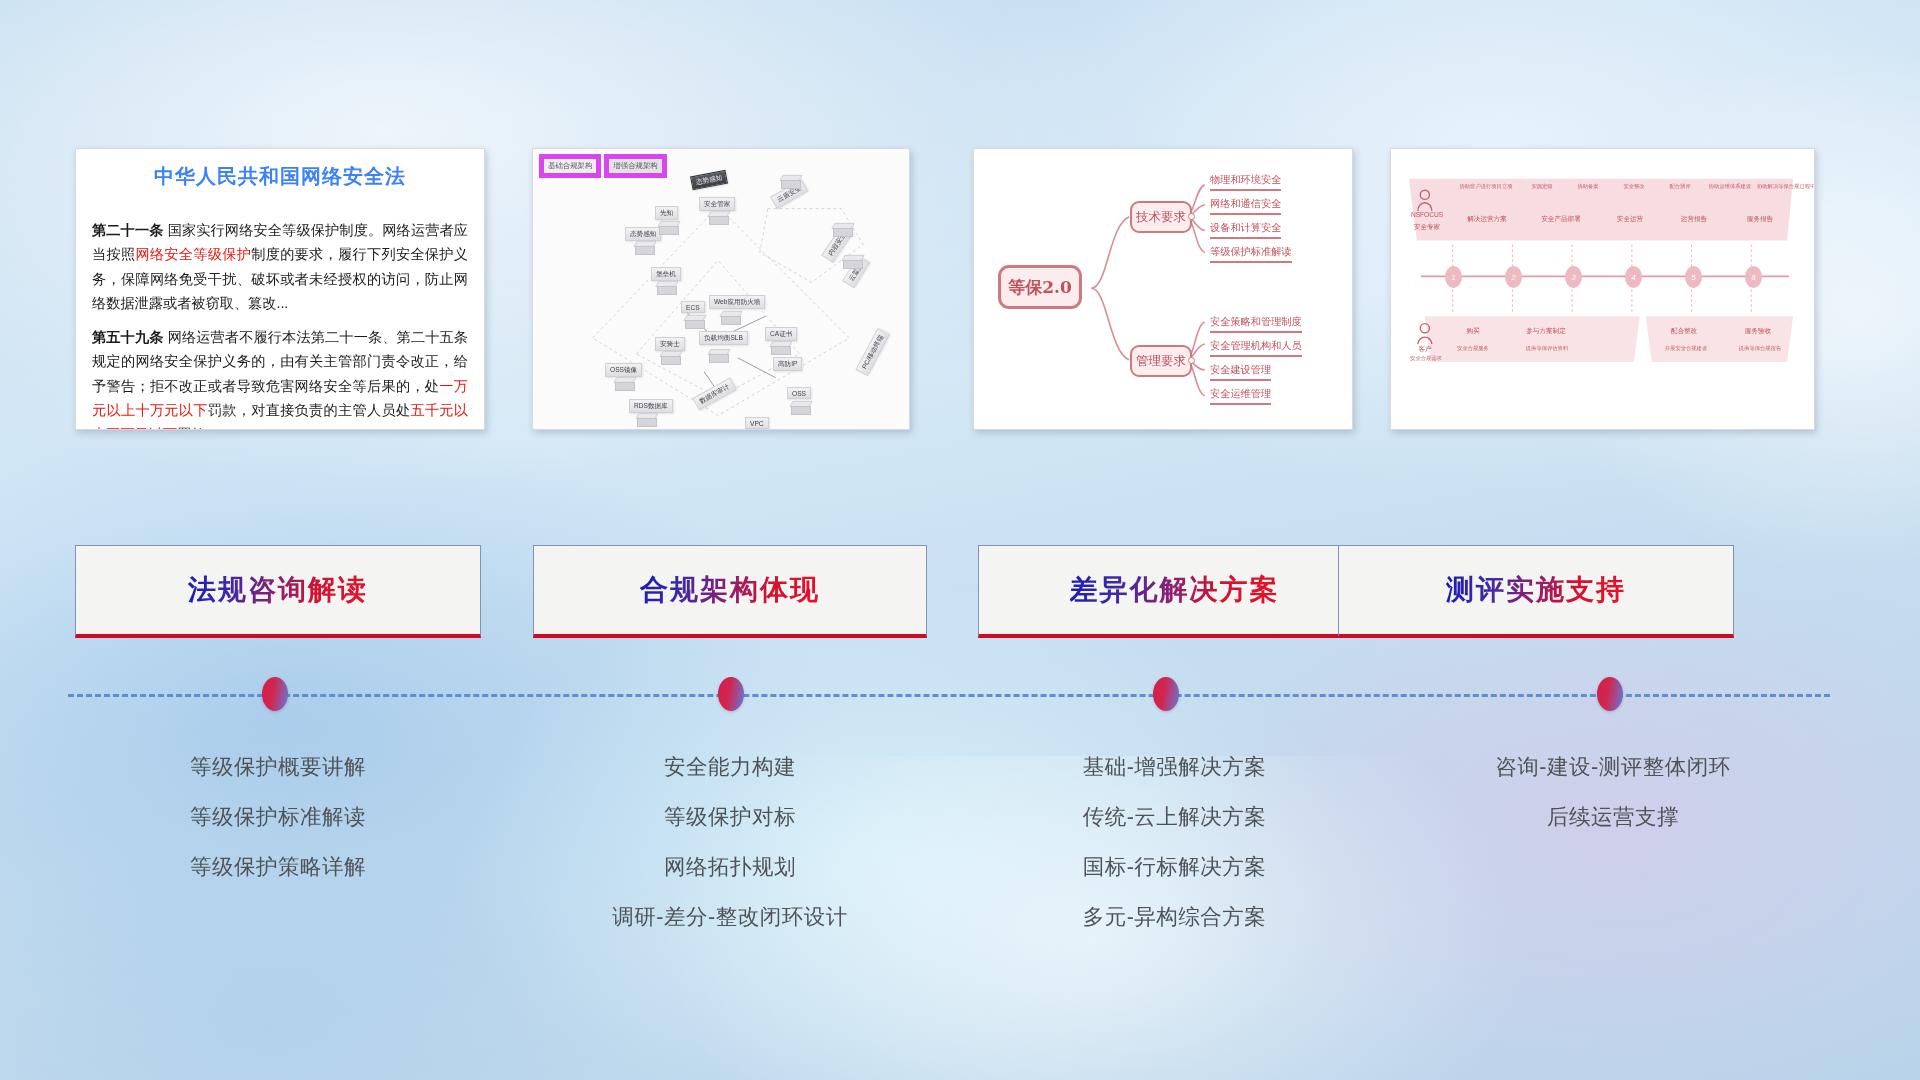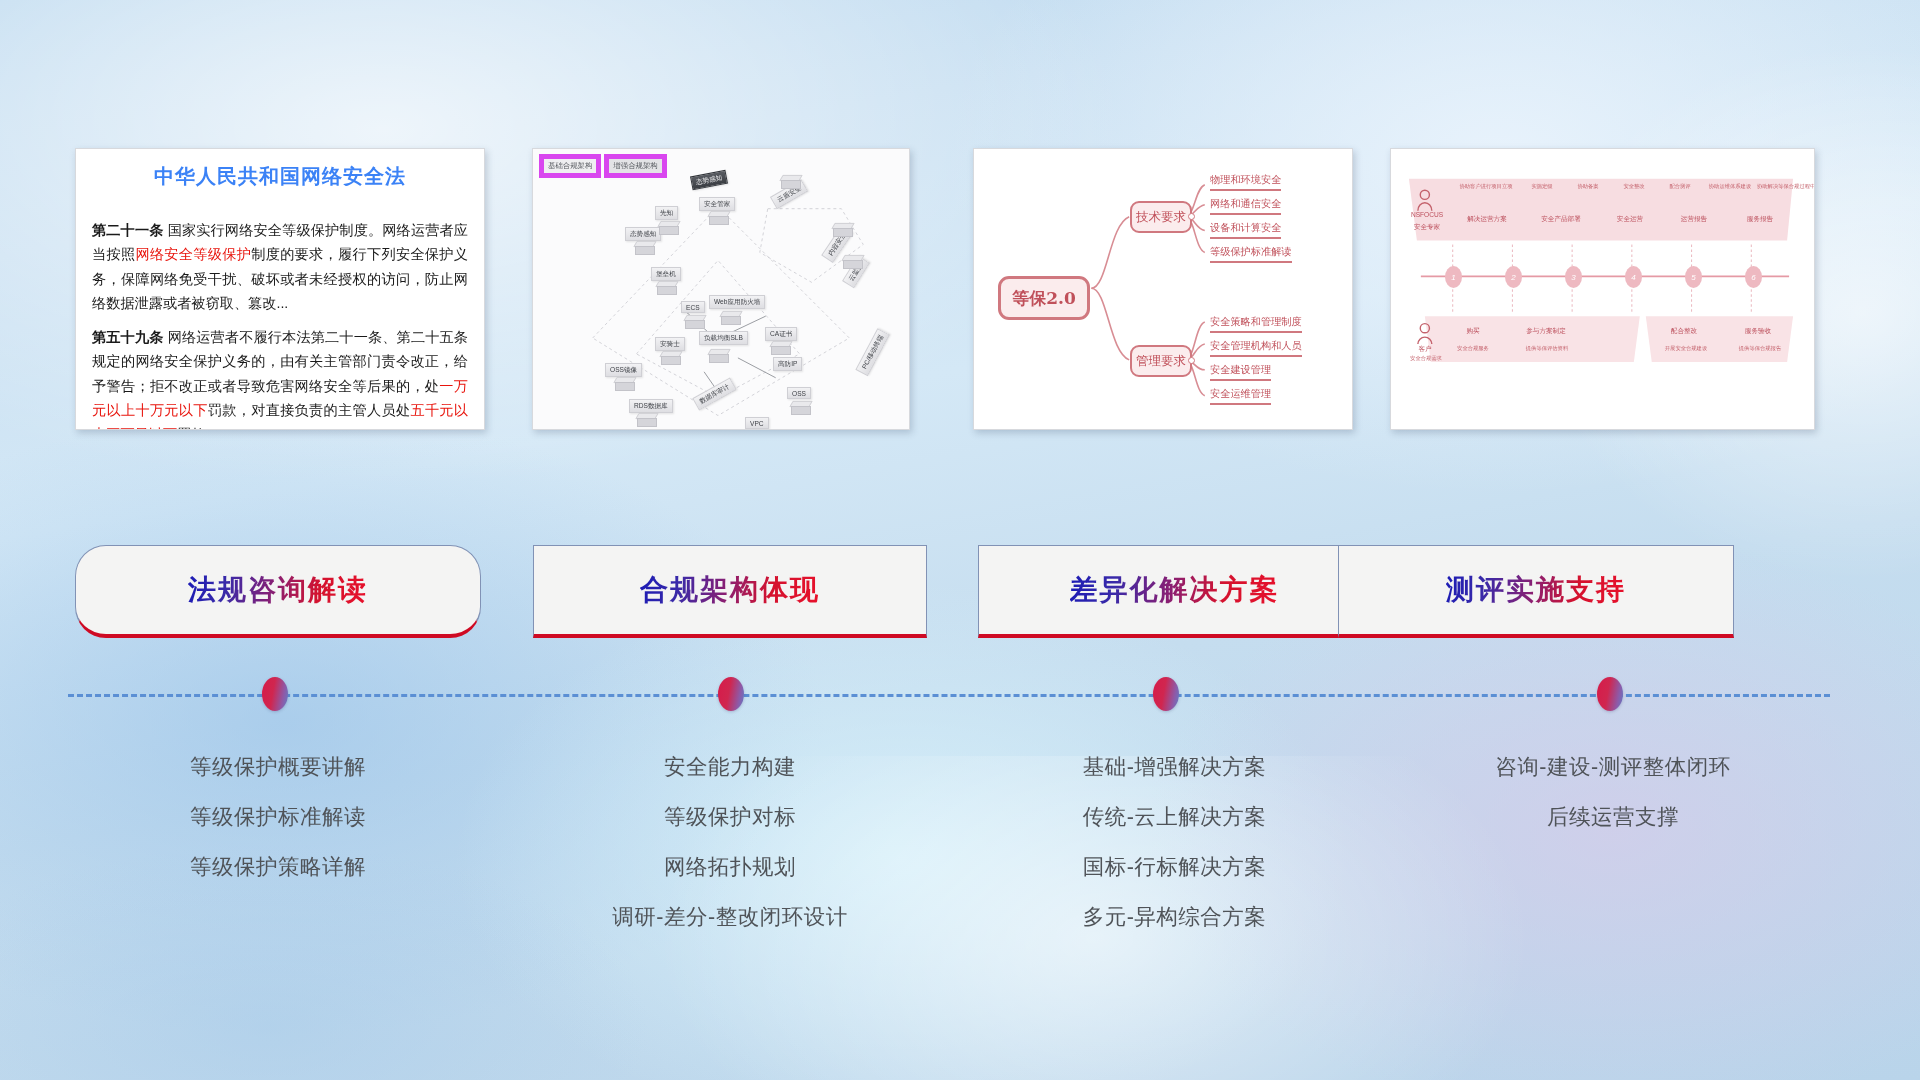--- a/index.html
+++ b/index.html
@@ -75,21 +75,21 @@
          color:#fff;font-size:8px;display:flex;align-items:center;justify-content:center;font-style:italic;}
 
   
   .hbox{position:absolute;top:545px;height:93px;background:#f4f4f3;
         border:1px solid #8192b5;border-bottom:4px solid #cf0a23;
         display:flex;align-items:center;justify-content:center;}
   .hbox span{font-size:28px;font-weight:bold;letter-spacing:2px;
         background:linear-gradient(100deg,#1b1bb5 0%,#3a2aa8 22%,#8a1f72 48%,#d4122e 72%,#e8102a 100%);
         -webkit-background-clip:text;background-clip:text;color:transparent;
         -webkit-text-fill-color:transparent;}
-  .h1{left:75px;width:406px;border-radius:31px;}
+  .h1{left:75px;width:406px;}
   .h2{left:533px;width:394px;}
   .h3{left:978px;width:393px;}
   .h4{left:1338px;width:396px;}
 
   
   .tline{position:absolute;left:68px;top:694px;width:1762px;height:0;
          border-top:3px dashed #5b8fd4;}
   .tdot{position:absolute;width:26px;height:34px;border-radius:50%;
         background:linear-gradient(100deg,#d61b4a 0%,#d0264f 42%,#8d5aa8 78%,#5f7ec7 100%);
         box-shadow:0 1px 3px rgba(60,60,110,.25);}
@@ -244,21 +244,21 @@
             <path d="M212 68 C 222 68 222 40 232 36"></path>
             <path d="M212 68 C 222 68 222 58 232 56"></path>
             <path d="M212 68 C 222 68 222 80 232 82"></path>
             <path d="M212 68 C 222 68 222 100 232 104"></path>
             <path d="M212 212 C 222 212 222 178 232 174"></path>
             <path d="M212 212 C 222 212 222 198 232 196"></path>
             <path d="M212 212 C 222 212 222 222 232 222"></path>
             <path d="M212 212 C 222 212 222 244 232 248"></path>
           </g>
         </svg>
-        <div class="mmnode mmroot" style="left:24px;top:127px;width:92px;height:44px;">等保2.0</div>
+        <div class="mmnode mmroot" style="left:24px;top:116px;width:84px;height:44px;">等保2.0</div>
         <div class="mmnode" style="left:156px;top:52px;width:62px;height:32px;">技术要求</div>
         <div class="mmdot" style="left:214px;top:64px;"></div>
         <div class="mmnode" style="left:156px;top:196px;width:62px;height:32px;">管理要求</div>
         <div class="mmdot" style="left:214px;top:208px;"></div>
 
         <div class="mmleaf" style="left:236px;top:24px;">物理和环境安全</div>
         <div class="mmleaf" style="left:236px;top:48px;">网络和通信安全</div>
         <div class="mmleaf" style="left:236px;top:72px;">设备和计算安全</div>
         <div class="mmleaf" style="left:236px;top:96px;">等级保护标准解读</div>
 

